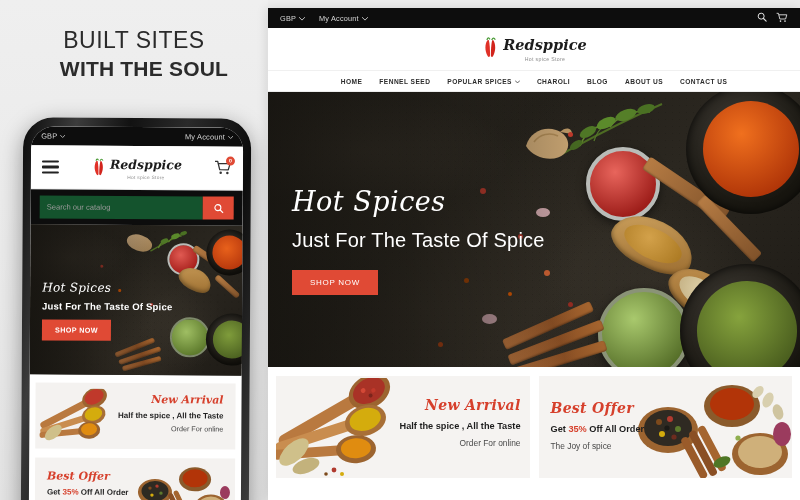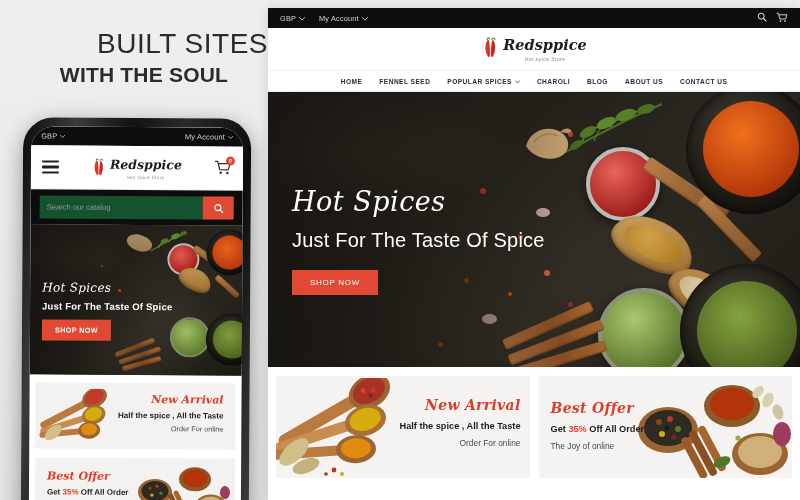--- a/index.html
+++ b/index.html
@@ -13,21 +13,21 @@
   
   #promo-panel {
     position: absolute; left: 0; top: 0; width: 268px; height: 500px;
     background: linear-gradient(180deg,#efefef 0%,#e9e9e9 60%,#e4e4e4 100%);
     overflow: hidden;
   }
   #promo-head {
     padding-top: 26px; text-align: center; color: #2b2b2b;
     letter-spacing: .5px;
   }
-  #promo-head .l1 { font-size: 28px; font-weight: 400; line-height: 1.3; text-align: right; }
+  #promo-head .l1 { font-size: 23px; font-weight: 400; line-height: 1.3; }
   #promo-head .l2 { font-size: 21px; font-weight: 700; line-height: 1.25; letter-spacing: .2px; margin-left: 20px;}
   #promo-head .l3 { font-size: 20.5px; font-weight: 400; line-height: 1.3; }
 
   
   #phone-mock {
     position: absolute; left: 22px; top: 118px; width: 228px; height: 410px;
     border-radius: 30px 30px 0 0;
     background: linear-gradient(100deg,#0b0b0b 0%,#3c3c3c 18%,#121212 36%,#2a2a2a 55%,#0d0d0d 78%,#404040 100%);
     padding: 9px 8px 0 8px;
     box-shadow: 0 6px 22px rgba(0,0,0,.38);
@@ -598,18 +598,18 @@
           <ellipse cx="136" cy="22" rx="5" ry="8" fill="#d8cfae" transform="rotate(24 136 22)"></ellipse>
           <ellipse cx="146" cy="34" rx="5" ry="8" fill="#cfc49f" transform="rotate(-18 146 34)"></ellipse>
           <ellipse cx="126" cy="14" rx="4.4" ry="7" fill="#d8cfae" transform="rotate(40 126 14)"></ellipse>
           <ellipse cx="90" cy="84" rx="9" ry="5" fill="#4f7726" transform="rotate(-24 90 84)"></ellipse>
           <circle cx="106" cy="60" r="2.6" fill="#8fae4e"></circle>
         </svg>
       </div>
       <div class="txt">
         <div class="ttl">Best Offer</div>
         <div class="s1"><span>Get </span><span class="pct">35%</span><span> Off All Order</span></div>
-        <div class="s2">The Joy of online</div>
+        <div class="s2">The Joy of spice</div>
       </div>
     </div>
 
   </div>
 </div>
 
 </body></html>

